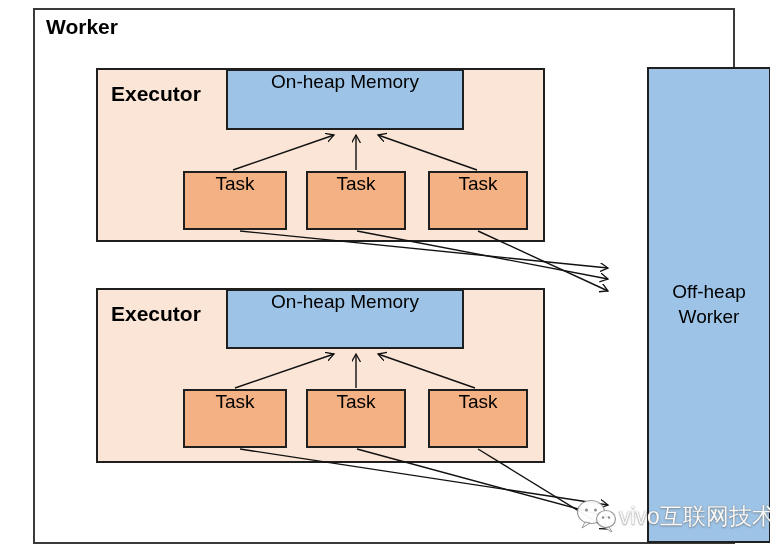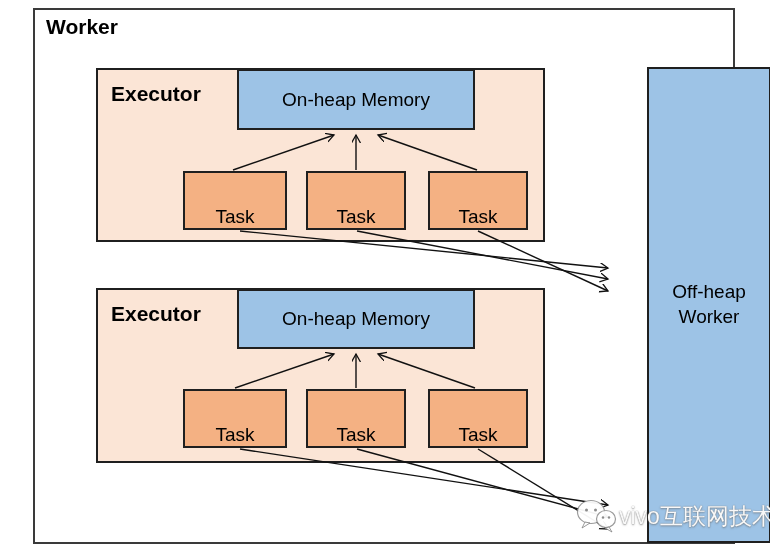--- a/index.html
+++ b/index.html
@@ -48,41 +48,40 @@
   .executor-label {
     position: absolute;
     left: 13px; top: 12px;
     font-size: 21px;
     font-weight: bold;
     color: #000000;
   }
 
   .onheap-box {
     position: absolute;
-    left: 237px;
+    left: 226px;
     width: 238px;
     background: #9DC3E6;
     border: 2px solid #1f1f1f;
     display: flex;
-    align-items: center;
     justify-content: center;
     font-size: 19px;
     color: #000000;
     z-index: 3;
   }
   .onheap-1 { top: 69px; height: 61px; }
   .onheap-2 { top: 289px; height: 60px; }
 
   .task-box {
     position: absolute;
     height: 59px;
     background: #F4B183;
     border: 2px solid #1f1f1f;
     display: flex;
-    align-items: flex-end;
+    align-items: flex-start;
     justify-content: center;
     font-size: 19px;
     color: #000000;
     z-index: 3;
   }
   .row-1 { top: 171px; }
   .row-2 { top: 389px; }
   .t1 { left: 183px; width: 104px; }
   .t2 { left: 306px; width: 100px; }
   .t3 { left: 428px; width: 100px; }

